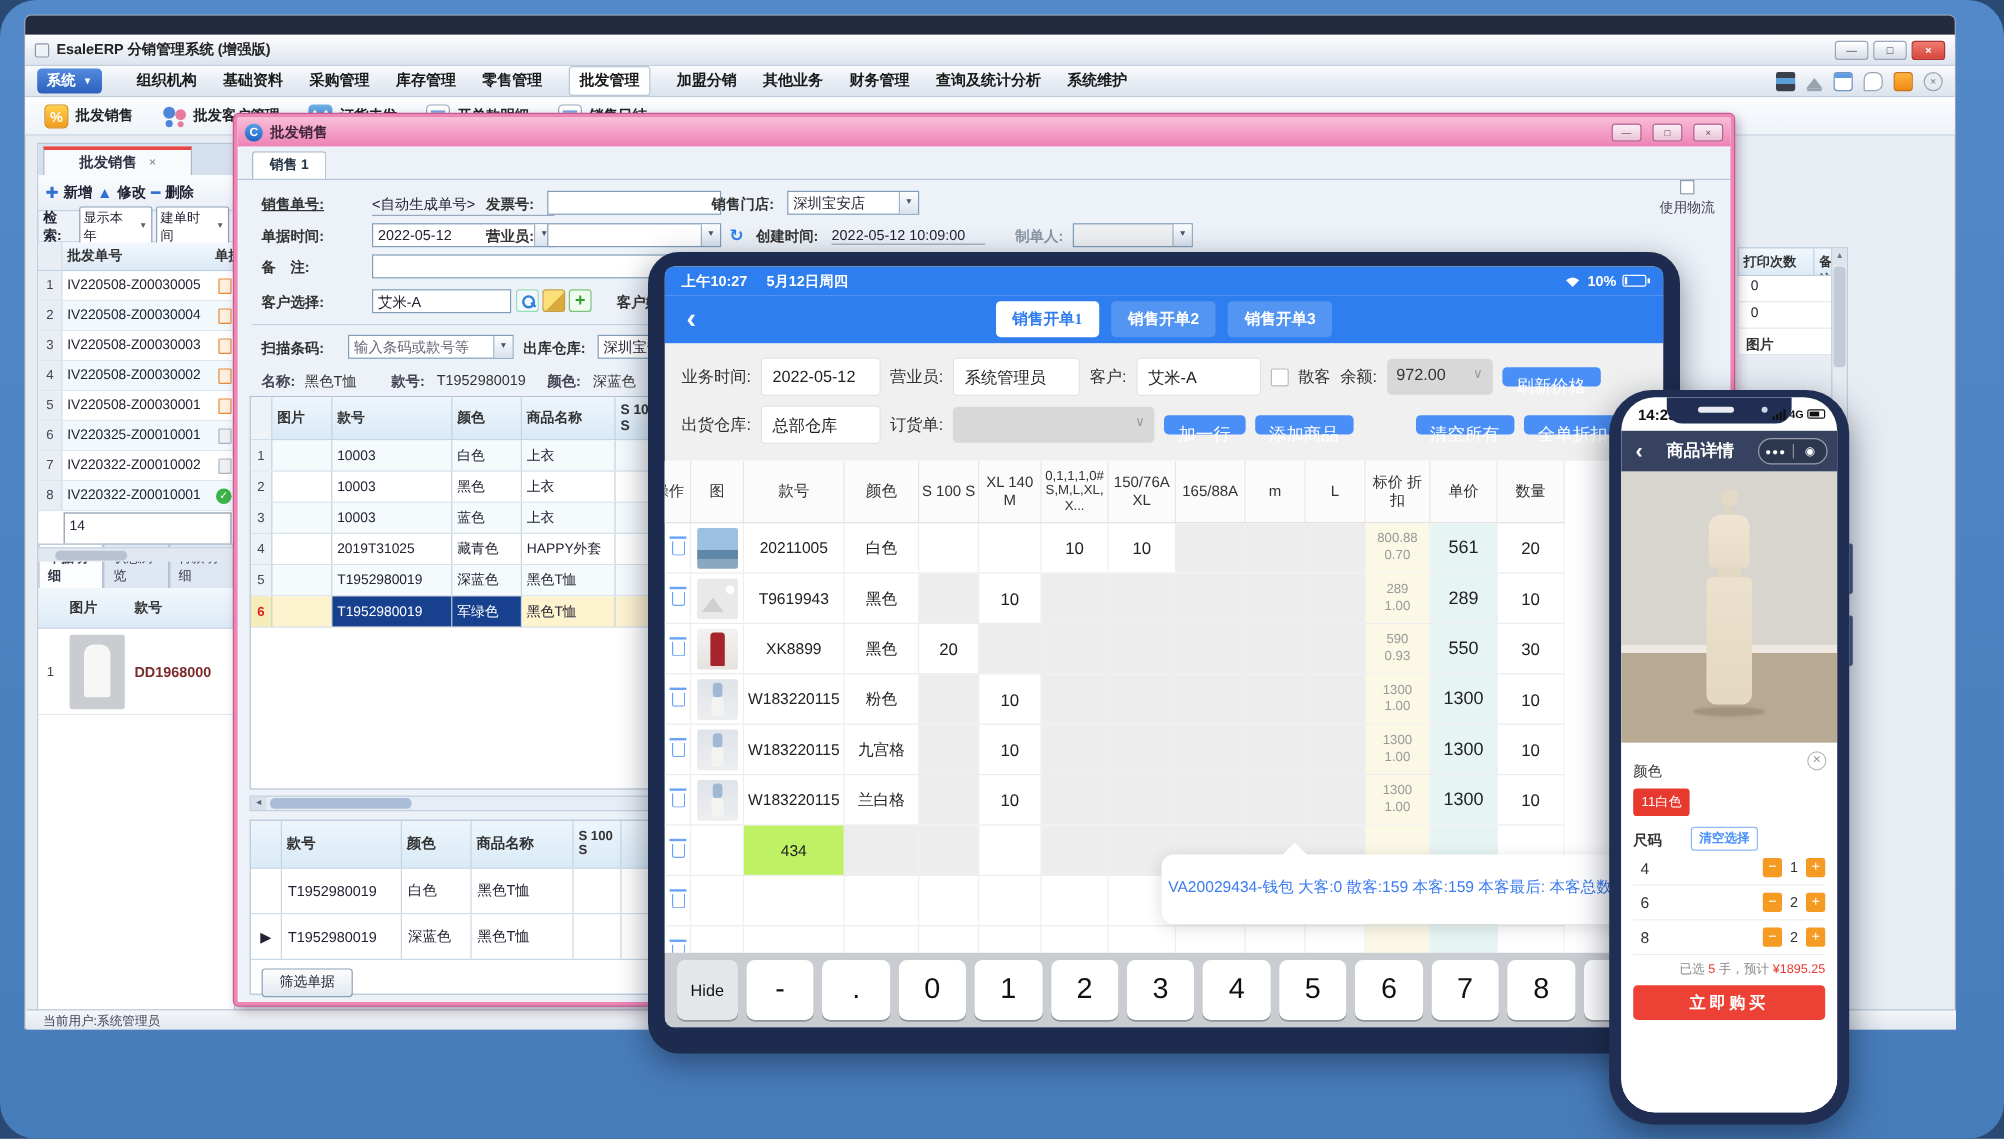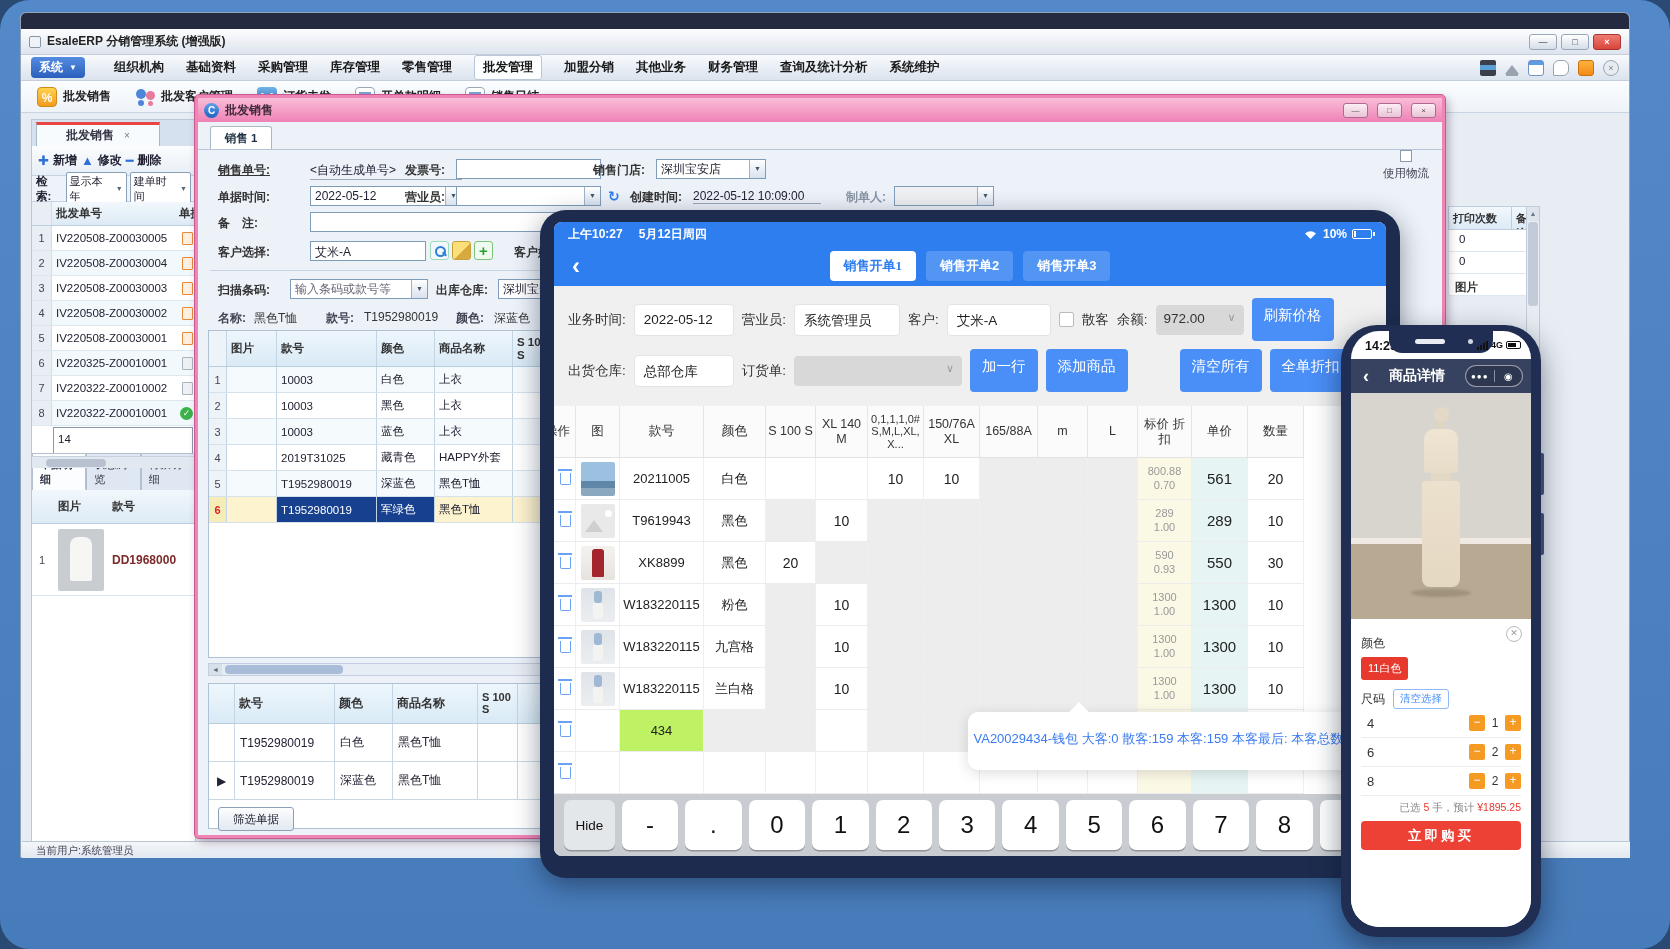--- a/index.html
+++ b/index.html
@@ -137,21 +137,21 @@
   .tback { color:#fff; font-size:24px; font-weight:bold; margin-left:18px; line-height:1; }
   .ttabs { position:absolute; left:0; right:0; display:flex; justify-content:center; gap:10px; }
   .ttab { height:30px; padding:0 14px; border-radius:4px; background:rgba(255,255,255,.18); color:#fff; font-size:13px; font-weight:bold; line-height:30px; }
   .ttab.on { background:#fff; color:#2e7ef0;font-family:Liberation Serif, serif; }
   .tform { background:#f0f0f0; padding:8px 0 10px 0; }
   .tfrow { display:flex; align-items:center; gap:8px; padding:4px 14px; }
   .tlbl { font-size:13.5px; color:#333; white-space:nowrap; }
   .tinp { height:32px; background:#fff; border:1px solid #e3e3e3; border-radius:4px; font-size:13.5px; color:#222; padding:7px 9px 0 9px; white-space:nowrap; }
   .tdd { height:30px; background:#d8d8d8; border-radius:4px; font-size:13.5px; color:#333; padding:6px 8px 0 8px; display:flex; gap:6px; }
   .tdd .c { color:#999; font-size:11px; margin-left:auto; }
-  .tbtn { height:43px; background:#4a8ef7; border-radius:4px; color:#fff; font-size:14.5px; text-align:center; line-height:34px; padding:0 12px; white-space:nowrap; }
+  .tbtn { height:16px; background:#4a8ef7; border-radius:4px; color:#fff; font-size:14.5px; text-align:center; line-height:34px; padding:0 12px; white-space:nowrap; }
   .tchk { width:15px; height:15px; border:1px solid #bbb; background:#fff; border-radius:2px; }
   .ttable { margin-left:-14px; width:764px; flex:1; overflow:hidden; background:#fff; }
   .tthead { display:flex; height:52px; background:#fbfbfb; border-bottom:1px solid #e2e2e2; }
   .tthead > div { border-right:1px solid #e6e6e6; font-size:12.5px; color:#333; display:flex; align-items:center; justify-content:center; text-align:center; line-height:1.15; padding:2px; word-break:break-all; }
   .ttrow { display:flex; height:42px; border-bottom:1px solid #ececec; }
   .ttrow > div { border-right:1px solid #efefef; font-size:14px; color:#222; display:flex; align-items:center; justify-content:center; }
   .c0{width:36px;flex:none;} .c1{width:44px;flex:none;} .c2{width:84px;flex:none;font-size:13px!important;} .c3{width:62px;flex:none;font-size:13px!important;}
   .c4{width:50px;flex:none;} .c5{width:52px;flex:none;} .c6{width:56px;flex:none;} .c7{width:56px;flex:none;} .c8{width:58px;flex:none;}
   .c9{width:50px;flex:none;} .c10{width:50px;flex:none;} .c11{width:54px;flex:none;} .c12{width:56px;flex:none;} .c13{width:56px;flex:none;}
   .ttrow .gy { background:#ededed; }
@@ -212,21 +212,21 @@
   .pclose { position:absolute; right:9px; top:7px; width:16px; height:16px; border:1.5px solid #b9b9b9; border-radius:50%; color:#9a9a9a; font-size:9px; text-align:center; line-height:13px; }
   .prodrow { display:flex; gap:8px; }
   .pthumb { width:46px; height:62px; border-radius:3px; background:linear-gradient(180deg,#d8d5cf 0 70%,#b7a992 70%); position:relative; flex:none; }
   .pthumb::before { content:""; position:absolute; left:17px; top:8px; width:12px; height:44px; background:#e9dfca; border-radius:4px; }
   .pname { font-size:12.5px; color:#333; margin-top:2px; }
   .pprice { color:#e8392e; margin-top:2px; }
   .pprice .y { font-size:12px; } .pprice .n { font-size:21px; font-weight:bold; }
   .pmeta { font-size:11px; color:#888; margin-top:3px; }
   .plbl { font-size:12px; color:#333; margin-top:8px; }
   .chip { display:inline-block; margin-top:5px; background:#e8392e; color:#fff; font-size:11px; padding:4px 7px; border-radius:3px; }
-  .sizehdr { display:flex; align-items:center; gap:8px; margin-top:9px; }
+  .sizehdr { display:flex; align-items:flex-end; gap:24px; margin-top:9px;font-weight:bold; }
   .clearbtn { border:1px solid #8fb8f8; color:#4a90f7; font-size:10.5px; padding:2px 6px; border-radius:3px; background:#fff; }
   .srow { display:flex; align-items:center; height:29px; border-bottom:1px solid #ededed; }
   .srow .sz { font-size:13px; color:#333; margin-left:6px; flex:1; }
   .stepbtn { width:16px; height:16px; background:#f59a23; color:#fff; font-size:12px; line-height:15px; text-align:center; border-radius:2px; }
   .sqty { width:20px; text-align:center; font-size:12px; color:#333; }
   .psummary { text-align:right; font-size:10.5px; color:#888; margin-top:5px; white-space:nowrap; }
   .psummary .r { color:#e8392e; }
   .buybtn { margin-top:6px; height:29px; background:#ee4136; border-radius:4px; color:#fff; font-size:13.5px; font-weight:bold; text-align:center; line-height:29px; letter-spacing:3px; }
 </style>
 </head>

